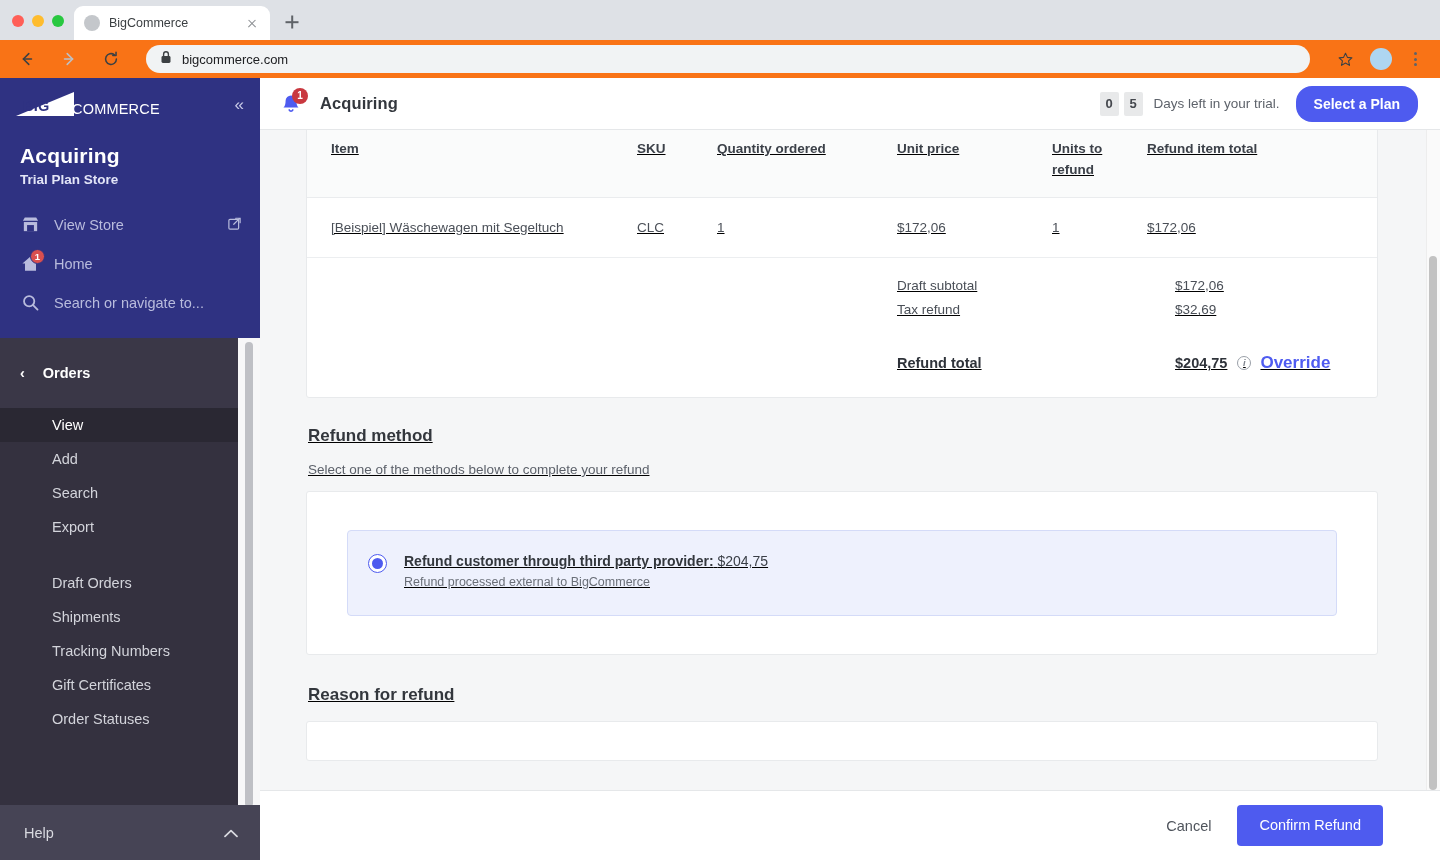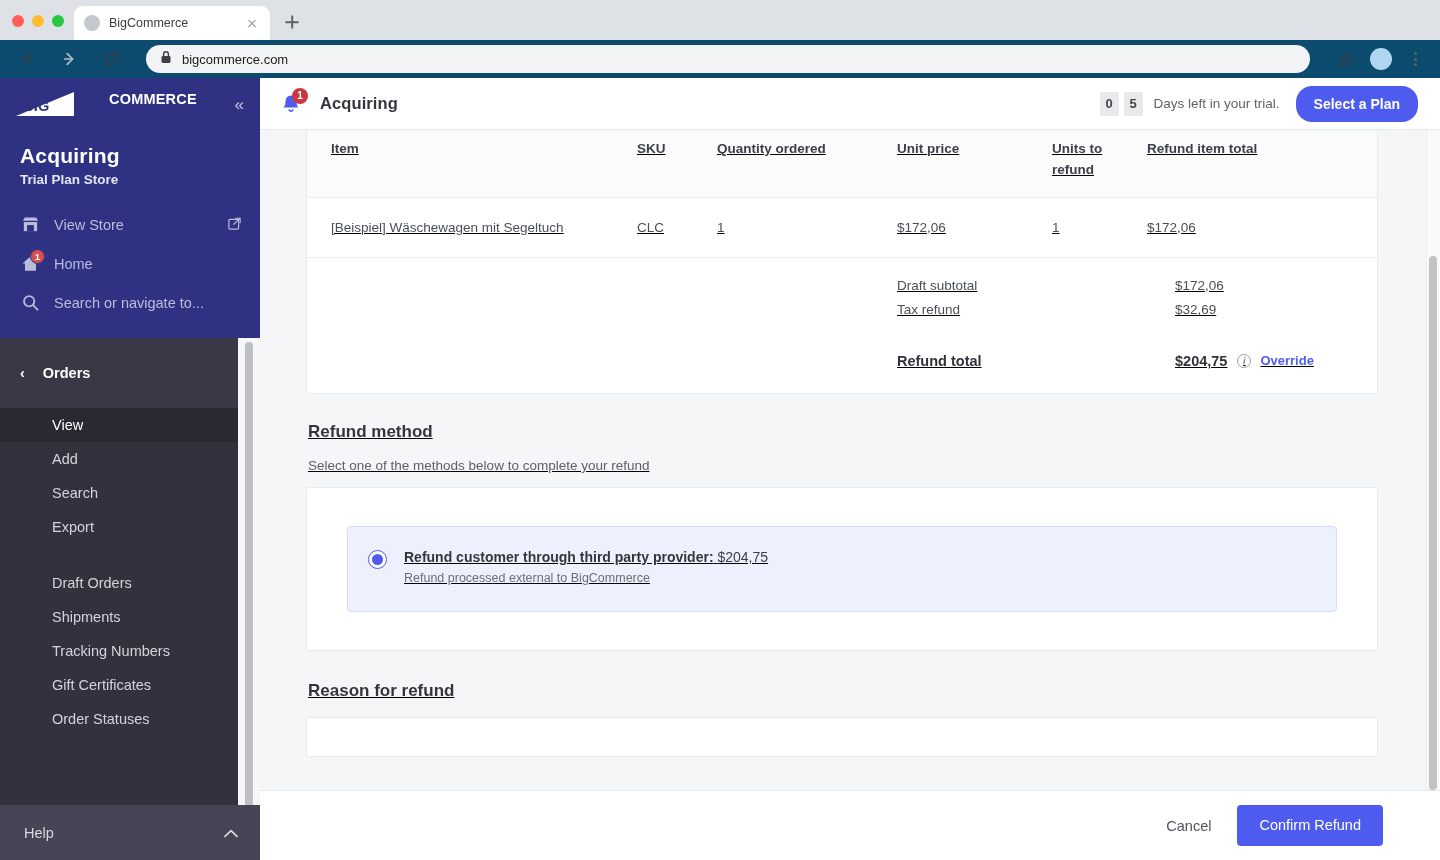--- a/index.html
+++ b/index.html
@@ -40,47 +40,47 @@
   .tab-close::after { transform: rotate(-45deg); }
 
   .newtab { width: 28px; height: 28px; margin: 0 0 4px 8px; position: relative; }
   .newtab::before, .newtab::after {
     content: ''; position: absolute; background: #5f6368;
     left: 50%; top: 50%; transform: translate(-50%,-50%);
   }
   .newtab::before { width: 13px; height: 1.6px; }
   .newtab::after { width: 1.6px; height: 13px; }
 
-  .toolbar { height: 38px; background: #0c4a6e; display: flex; align-items: center; padding: 0 12px; gap: 12px; }
+  .toolbar { height: 38px; background: #f97316; display: flex; align-items: center; padding: 0 12px; gap: 12px; }
   .nav-btn { width: 30px; height: 30px; display: flex; align-items: center; justify-content: center; border-radius: 50%; }
   .omnibox {
     flex: 1; height: 28px; background: #f1f3f4; border-radius: 14px;
     display: flex; align-items: center; gap: 10px; padding: 0 14px; margin: 0 8px;
   }
   .omni-url { font-size: 13px; color: #202124; }
   .tb-right { display: flex; align-items: center; gap: 2px; }
   .avatar-circle { width: 22px; height: 22px; border-radius: 50%; background: #aed6f1; margin: 0 8px; }
   .kebab { width: 26px; height: 26px; display: flex; flex-direction: column; align-items: center; justify-content: center; gap: 2.5px; }
   .kebab i { width: 3px; height: 3px; border-radius: 50%; background: #5f6368; display: block; }
 
   
   #app { width: 1440px; height: 782px; display: flex; position: relative; background: #f5f6f7; }
 
   
   #sidebar { width: 260px; height: 782px; background: #34313f; display: flex; flex-direction: column; position: relative; flex: none; }
   .sb-top { background: #2f3282; padding: 0; flex: none; }
   .sb-logo-row { height: 52px; display: flex; align-items: center; padding: 0 16px; justify-content: space-between; }
-  .bc-logo { display: flex; align-items: flex-start; gap: 37px; }
+  .bc-logo { display: flex; align-items: flex-end; }
   .bc-mark { position: relative; width: 58px; height: 24px; }
   .bc-tri { position: absolute; inset: 0; background: #fff; clip-path: polygon(0 100%, 100% 0, 100% 100%); }
   .bc-big {
     position: absolute; left: 7px; bottom: 3px; font-size: 14.5px; font-weight: bold;
     letter-spacing: .2px; color: #2f3282; line-height: 1;
   }
-  .bc-commerce { font-size: 14.5px; font-weight: bold; color: #fff; letter-spacing: .2px; line-height: 1; margin-left: -2px; }
+  .bc-commerce { font-size: 14.5px; font-weight: normal; color: #fff; letter-spacing: .2px; line-height: 1; margin-left: -2px; }
   .collapse-btn { color: #c9cbe8; font-size: 17px; line-height: 1; }
 
   .sb-store { padding: 14px 20px 18px 20px; }
   .sb-store-name { font-size: 21px; font-weight: bold; color: #fff; letter-spacing: .2px; }
   .sb-store-plan { font-size: 13.5px; font-weight: bold; color: #e3e5f7; margin-top: 4px; }
 
   .sb-links { padding: 0 0 16px 0; }
   .sb-link {
     height: 39px; display: flex; align-items: center; padding: 0 18px 0 20px;
     color: #b9bcdd; font-size: 14.5px; gap: 14px; position: relative;
@@ -161,21 +161,21 @@
   .totals-row td { padding-top: 16px; padding-bottom: 24px; border-top: 1px solid #eceef0; }
   .tot-line { display: flex; font-size: 13.5px; color: #4a4f57; line-height: 1.82; }
   .tot-lbl { width: 278px; }
   .tot-grand { display: flex; align-items: center; margin-top: 30px; font-size: 14.5px; font-weight: bold; color: #2f333a; }
   .tot-grand .tot-lbl { width: 278px; }
   .info-ic {
     width: 14px; height: 14px; border-radius: 50%; border: 1.3px solid #9aa0a8;
     color: #80868f; font-size: 9.5px; font-weight: bold; display: inline-flex;
     align-items: center; justify-content: center; margin: 0 9px 0 10px; font-style: italic;
   }
-  .link-blue { color: #4f5cf0; font-weight: bold; font-size: 13px; }
+  .link-blue { color: #4f5cf0; font-weight: bold; font-size: 17px; }
 
   .sec-title { font-size: 17px; font-weight: bold; color: #33373d; margin: 28px 0 0 2px; }
   .sec-sub { font-size: 13.5px; color: #5c616a; margin: 16px 0 14px 2px; }
 
   .method-card { padding: 38px 40px; }
   .method-option {
     background: #eef1fd; border: 1px solid #d4dbf8; border-radius: 4px;
     display: flex; gap: 17px; padding: 22px 20px 26px 20px;
   }
   .radio-outer {

